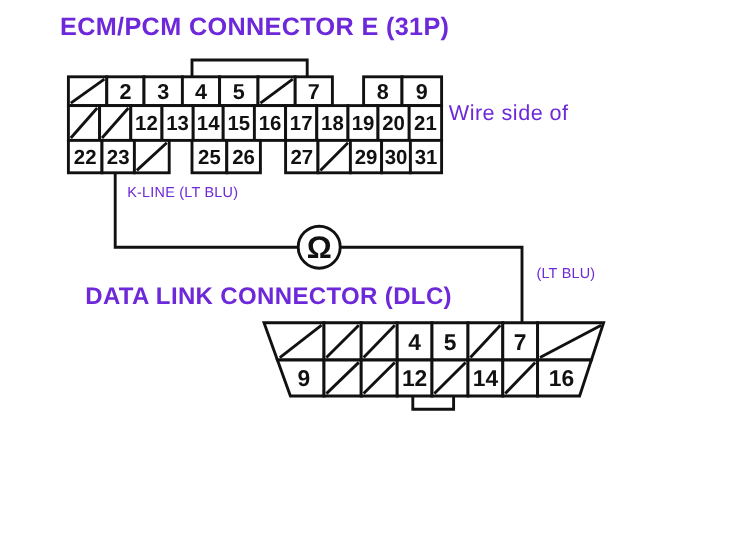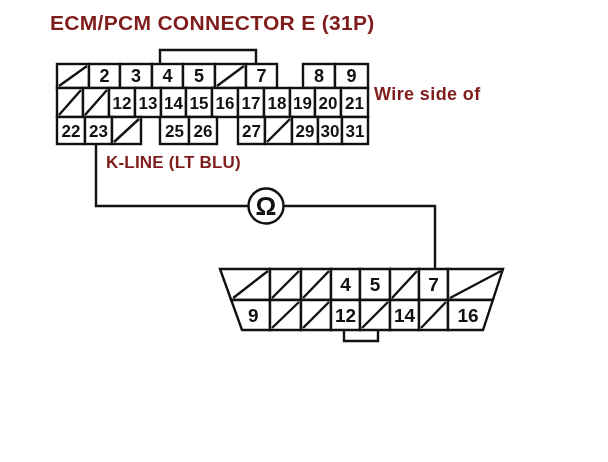--- a/index.html
+++ b/index.html
@@ -1,24 +1,24 @@
 <!DOCTYPE html>
 <html><head>
 <meta charset="utf-8">
 <style>
   html,body{margin:0;padding:0;background:#fff;}
   .stage{
     position:relative;width:608px;height:462px;background:#ffffff;
-    font-family:"Liberation Sans",sans-serif;color:#7f1d1d;overflow:hidden;
+    font-family:"Liberation Sans",sans-serif;color:#6d28d9;overflow:hidden;
   }
   .abs{position:absolute;white-space:nowrap;}
   .h-title{font-weight:bold;font-size:21px;letter-spacing:0.3px;}
   .h-title2{font-weight:bold;font-size:20px;letter-spacing:0.3px;}
-  .lbl{font-weight:bold;font-size:17px;letter-spacing:0.2px;}
-  .note{font-weight:bold;font-size:18px;letter-spacing:0.4px;line-height:23px;}
+  .lbl{font-weight:normal;font-size:12px;letter-spacing:0.2px;}
+  .note{font-weight:normal;font-size:18px;letter-spacing:0.4px;line-height:23px;}
   svg.overlay{position:absolute;left:0;top:0;}
   .cell{fill:#ffffff;stroke:#111;stroke-width:2.4px;}
   .ln{fill:none;stroke:#111;stroke-width:2.4px;}
   .num{font-family:"Liberation Sans",sans-serif;font-weight:bold;fill:#111;text-anchor:middle;}
 </style>
 </head>
 <body>
 
 <div class="stage">
 
@@ -158,22 +158,24 @@
 
   <div class="abs lbl" style="left:106px;top:153px;">K-LINE (LT BLU)</div>
 
   <svg class="overlay" width="608" height="462" viewBox="0 0 608 462">
     <path class="ln" d="M96,144 L96,206 L248,206"></path>
     <path class="ln" d="M284,206 L435,206 L435,270"></path>
     <circle class="cell" cx="266" cy="206" r="17.5"></circle>
     <text class="num" x="266" y="215" font-size="26">Ω</text>
   </svg>
 
+  <div class="abs h-title2" style="left:71px;top:236px;">DATA LINK CONNECTOR (DLC)</div>
 
   <div class="abs lbl" style="left:447px;top:219px;line-height:19px;">
+    <div>(LT BLU)</div>
   </div>
 
   <svg id="dlc-svg" class="overlay" width="608" height="462" viewBox="0 0 608 462">
       <path d="M344,330 L344,341 L378,341 L378,330" class="ln"></path>
       <g>
         <polygon points="220,269 270,269 270,300 231.18032786885246,300" class="cell"></polygon>
         <line x1="233.18032786885246" y1="298" x2="268" y2="271" class="ln"></line>
       </g>
       <g>
         <polygon points="270,269 301,269 301,300 270,300" class="cell"></polygon>

